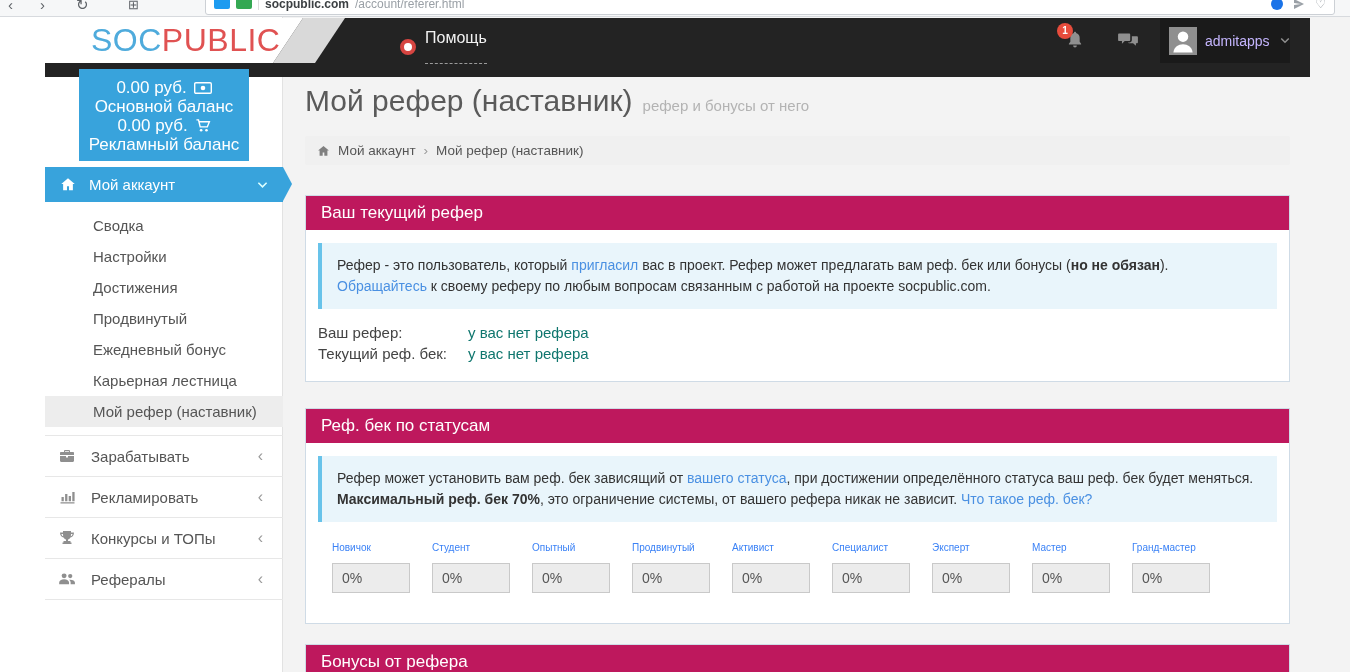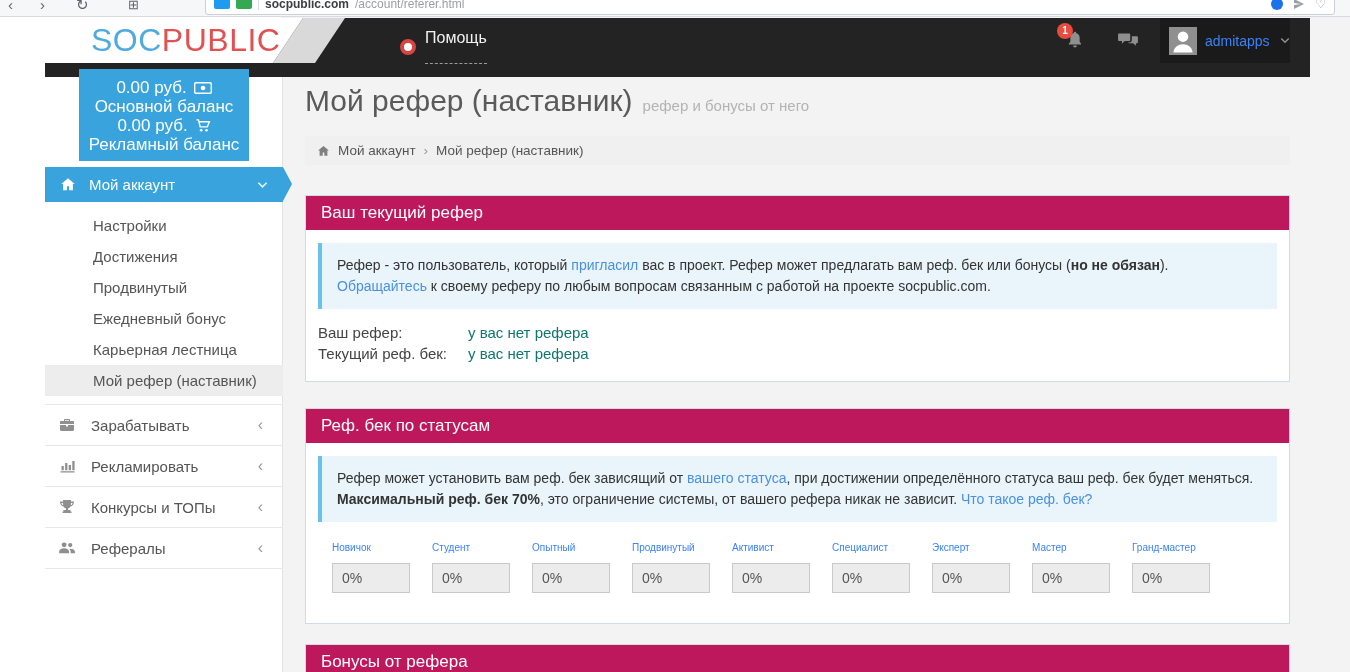--- a/index.html
+++ b/index.html
@@ -38,21 +38,21 @@
   .help{position:absolute;left:355px;top:11px;display:flex;align-items:center;gap:9px;color:#f2f2f2;font-size:16px;}
   .lifebuoy{width:16px;height:16px;border-radius:50%;background:#fff;border:4px solid #d64541;flex:none;}
   .help-label{border-bottom:1px dashed #9a9a9a;padding-bottom:16px;}
   .hicon{position:absolute;top:12px;color:#8f8f8f;}
   .bell{left:1020px;} .chat{left:1072px;}
   .badge{position:absolute;top:-7px;left:-8px;width:16px;height:16px;border-radius:50%;
          background:#e74c3c;color:#fff;font-size:10px;line-height:16px;text-align:center;font-weight:bold;}
   .userbox{position:absolute;left:1115px;top:0;width:130px;height:45px;background:#1a1a1a;
            display:flex;align-items:center;gap:8px;padding:0 9px;}
   .avatar{width:28px;height:28px;background:#8f8f8f;flex:none;}
-  .uname{color:#3b82f6;font-size:14px;}
+  .uname{color:#c4b5fd;font-size:14px;}
   .uchev{color:#8f8f8f;margin-left:2px;}
 
   
   .sidebar{position:absolute;top:63px;left:45px;width:238px;bottom:0;}
   .balance-box{position:relative;z-index:2;width:170px;margin:6px auto 0;background:#38a3dc;color:#fff;
                text-align:center;padding:8px 0;}
   .amount{font-size:17px;line-height:21px;display:flex;justify-content:center;align-items:center;gap:7px;}
   .blabel{font-size:17px;line-height:17px;}
   .ribbon{position:relative;z-index:1;width:212px;margin:-12px auto 0;background:#4caf50;padding:13px 0 9px;}
   .fold{position:absolute;top:0;width:21px;height:13px;background:#3a9a40;}
@@ -205,20 +205,21 @@
       </span>
       <span>Мой аккаунт</span>
       <span class="dn">
         <svg width="11" height="8" viewBox="0 0 12 8" fill="none" stroke="currentColor" stroke-width="1.7">
             <path d="M1.5 1.5L6 6l4.5-4.5"></path>
           </svg>
       </span>
     </div>
 
     <div class="submenu">
+      <div class="submenu-item">Сводка</div>
       <div class="submenu-item">Настройки</div>
       <div class="submenu-item">Достижения</div>
       <div class="submenu-item">Продвинутый</div>
       <div class="submenu-item">Ежедневный бонус</div>
       <div class="submenu-item">Карьерная лестница</div>
       <div class="submenu-item active">Мой рефер (наставник)</div>
     </div>
 
     <div class="section">
       <span class="sicon">

